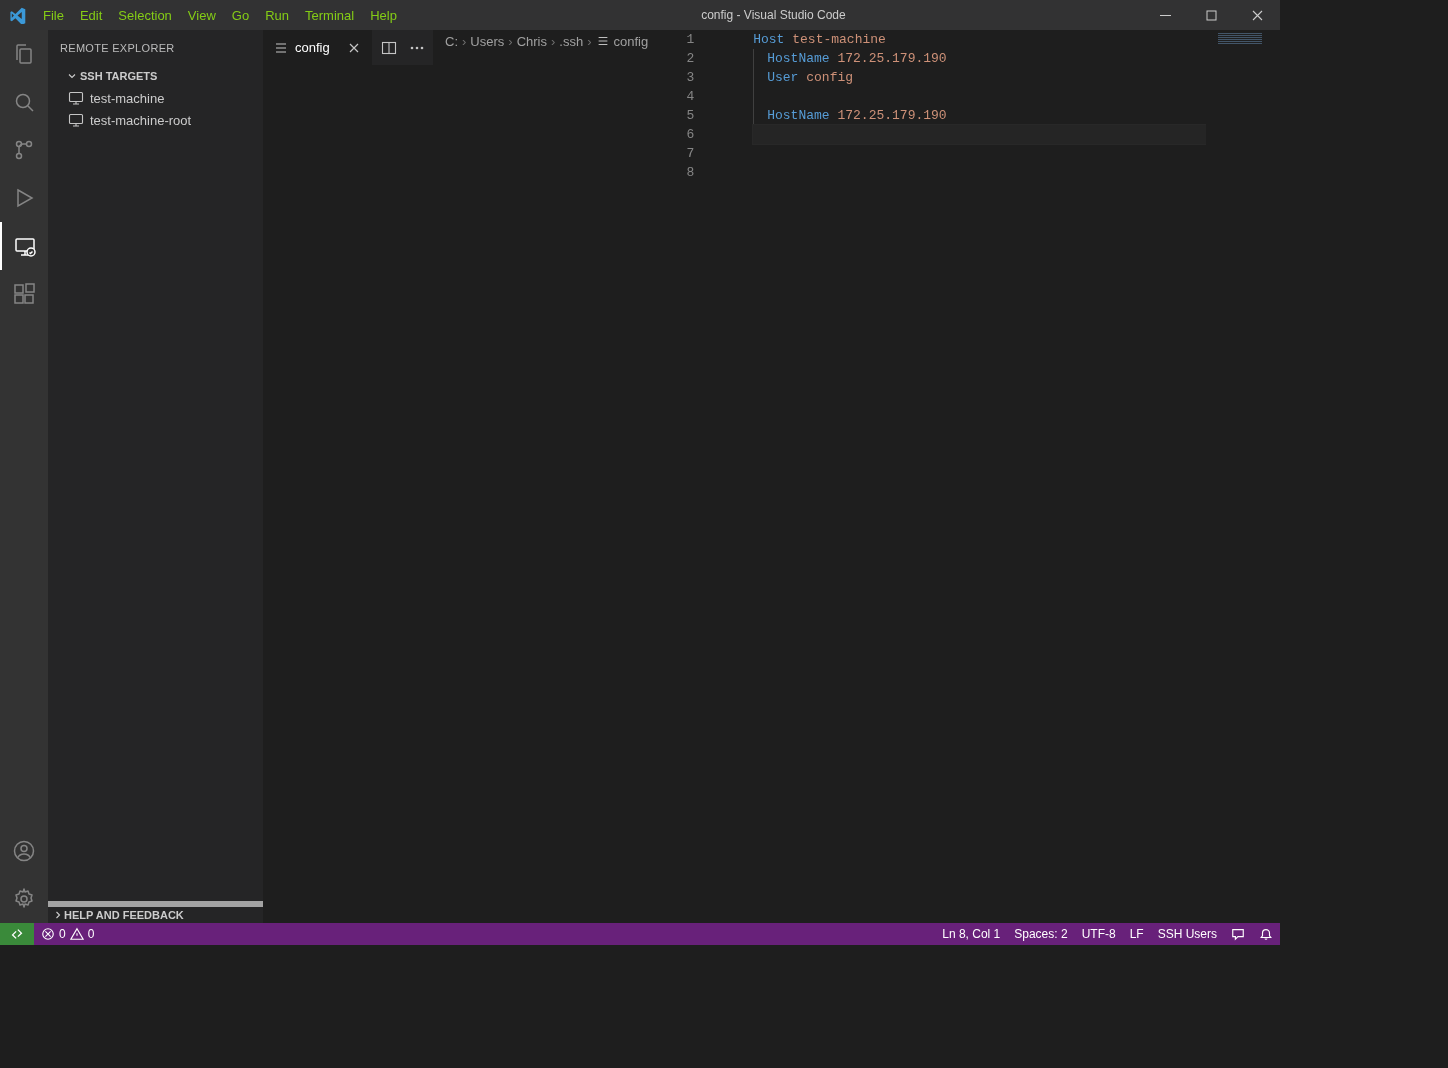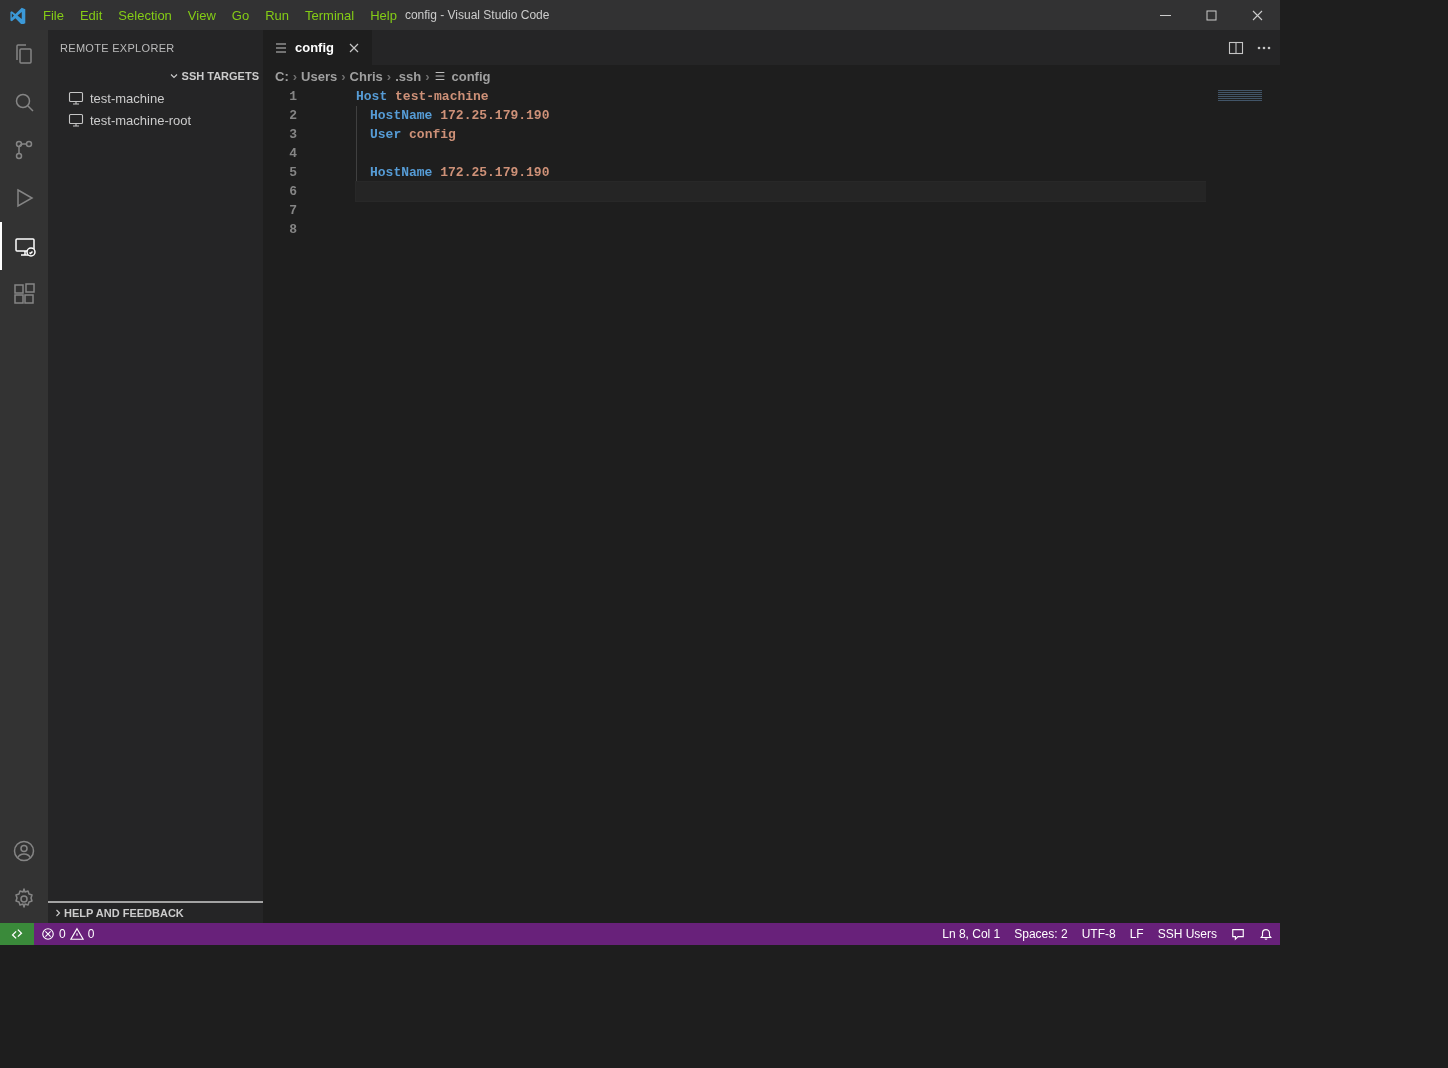--- a/index.html
+++ b/index.html
@@ -34,21 +34,21 @@
 }
 .menu-item {
   padding: 0 8px;
   display: flex;
   align-items: center;
   color: #84cc16;
   cursor: pointer;
 }
 .title-center {
   flex: 1;
-  text-align: left;
+  text-align: center;
   color: #cccccc;
   font-size: 12px;
 }
 .window-controls {
   display: flex;
   height: 100%;
 }
 .window-btn {
   width: 46px;
   display: flex;
@@ -101,67 +101,64 @@
   padding: 0 12px;
   font-size: 11px;
   color: #bbbbbb;
   text-transform: uppercase;
   letter-spacing: 0.3px;
 }
 .section-header {
   height: 22px;
   display: flex;
   align-items: center;
+  padding: 0 16px;
+  font-size: 11px;
+  font-weight: 700;
+  color: #cccccc;
+  cursor: pointer;
+}
+.section-header .chev {
+  width: 16px;
+  display: inline-flex;
+  align-items: center;
+  justify-content: center;
+}
+.sidebar-content { flex: 1; overflow: auto; }
+.tree-item {
+  height: 22px;
+  display: flex;
+  align-items: center;
+  padding-left: 20px;
+  gap: 6px;
+  color: #cccccc;
+  cursor: pointer;
+}
+.tree-icon {
+  width: 16px; height: 16px;
+  display: inline-flex; align-items: center; justify-content: center;
+  color: #c5c5c5;
+}
+.sidebar-footer-section {
+  height: 22px;
+  display: flex;
+  align-items: center;
   padding: 0 4px;
   font-size: 11px;
   font-weight: 700;
   color: #cccccc;
-  cursor: pointer;
-  justify-content: flex-end;
-}
-.section-header .chev {
-  width: 16px;
-  display: inline-flex;
-  align-items: center;
-  justify-content: center;
-}
-.sidebar-content { flex: 1; overflow: auto; }
-.tree-item {
-  height: 22px;
-  display: flex;
-  align-items: center;
-  padding-left: 20px;
-  gap: 6px;
-  color: #cccccc;
-  cursor: pointer;
-}
-.tree-icon {
-  width: 16px; height: 16px;
-  display: inline-flex; align-items: center; justify-content: center;
-  color: #c5c5c5;
-}
-.sidebar-footer-section {
-  height: 22px;
-  display: flex;
-  align-items: center;
-  padding: 0 4px;
-  font-size: 11px;
-  font-weight: 700;
-  color: #cccccc;
-  border-top: 2px solid #a3a3a3;
+  border-top: 6px solid #a3a3a3;
   cursor: pointer;
 }
 
 .editor-area {
   flex: 1;
   display: flex;
-  flex-direction: column;
   background: #1e1e1e;
   min-width: 0;
-  font-weight: bold;
 }
 .tabs-row {
   height: 35px;
   background: #252526;
   display: flex;
   align-items: stretch;
 }
 .tab {
   display: flex;
   align-items: center;

